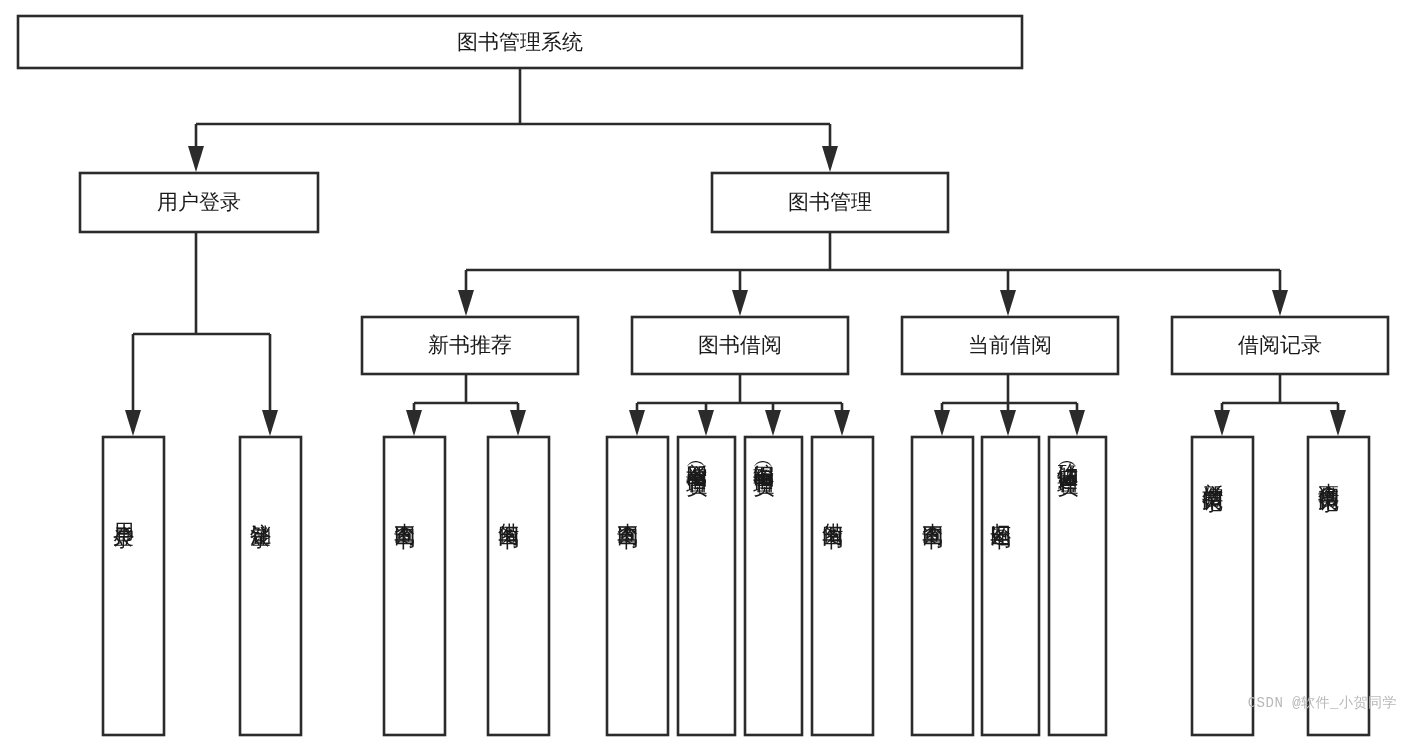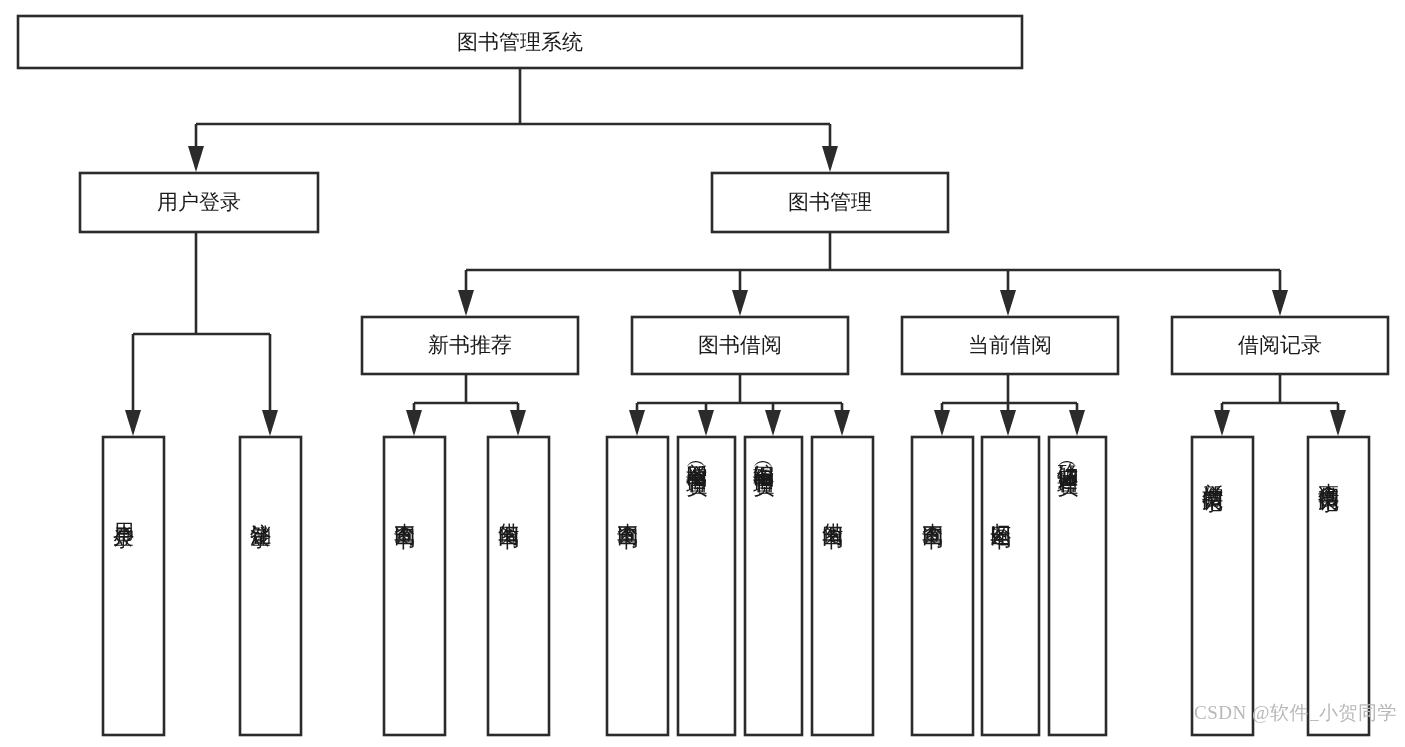--- a/index.html
+++ b/index.html
@@ -57,23 +57,23 @@
     line-height: 1.08;
     color: #1a1a1a;
     letter-spacing: 2px;
     white-space: nowrap;
     pointer-events: none;
     text-align: start;
   }
   .watermark {
     position: absolute;
     right: 8px;
-    bottom: 6px;
-    font-family: Liberation Serif, serif;
-    font-size: 19px;
+    bottom: 20px;
+    font-family: Liberation Mono, monospace;
+    font-size: 14px;
     color: #b8b8b8;
     letter-spacing: 0.5px;
     white-space: nowrap;
   }
 </style>
 </head>
 <body>
 
 <div id="diagram-root">
 

